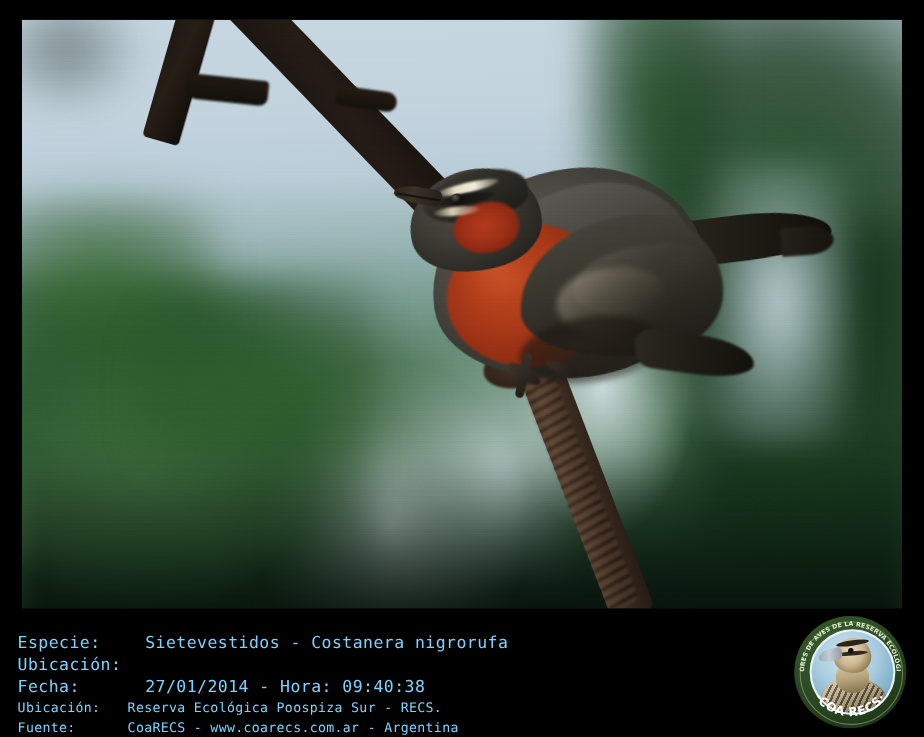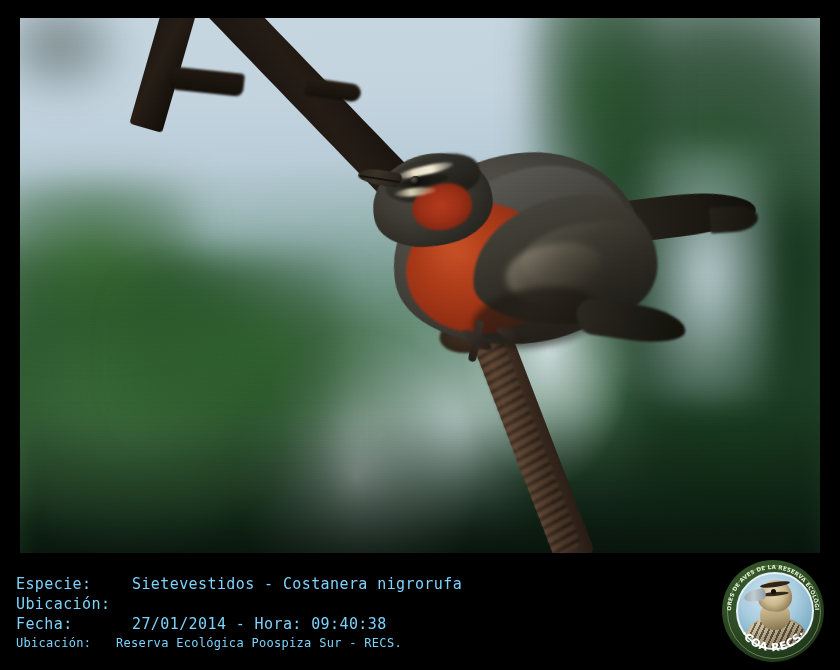--- a/index.html
+++ b/index.html
@@ -615,20 +615,24 @@
     <div class="cap-row big">
       <span class="cap-cell cap-pad" style="width:116px;display:inline-block;">Fecha:</span>
       <span class="cap-cell">27/01/2014 - Hora: 09:40:38</span>
     </div>
 
     <div class="cap-row small">
       <span class="cap-cell cap-pad" style="width:100px;display:inline-block;">Ubicación:</span>
       <span class="cap-cell">Reserva Ecológica Poospiza Sur - RECS.</span>
     </div>
 
+    <div class="cap-row small">
+      <span class="cap-cell cap-pad" style="width:100px;display:inline-block;">Fuente:</span>
+      <span class="cap-cell">CoaRECS - www.coarecs.com.ar - Argentina</span>
+    </div>
   </div>
 
   <div class="logo">
     <div class="logo-outer"></div>
     <div class="logo-ring"></div>
 
     <svg class="logo-arc-top" viewBox="0 0 102 102">
       <defs>
         <path id="arcTop" d="M 9,51 A 42,42 0 0 1 93,51" fill="none"></path>
       </defs>

